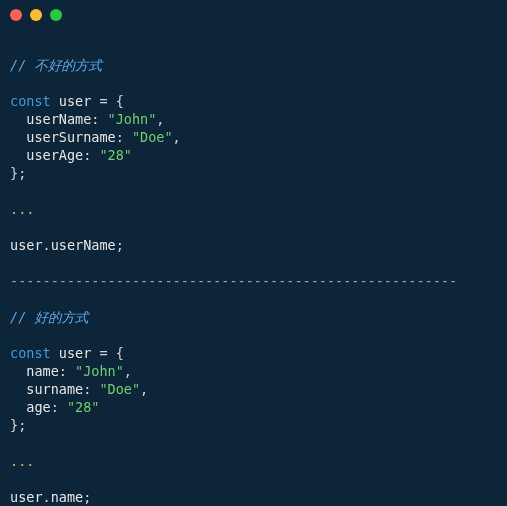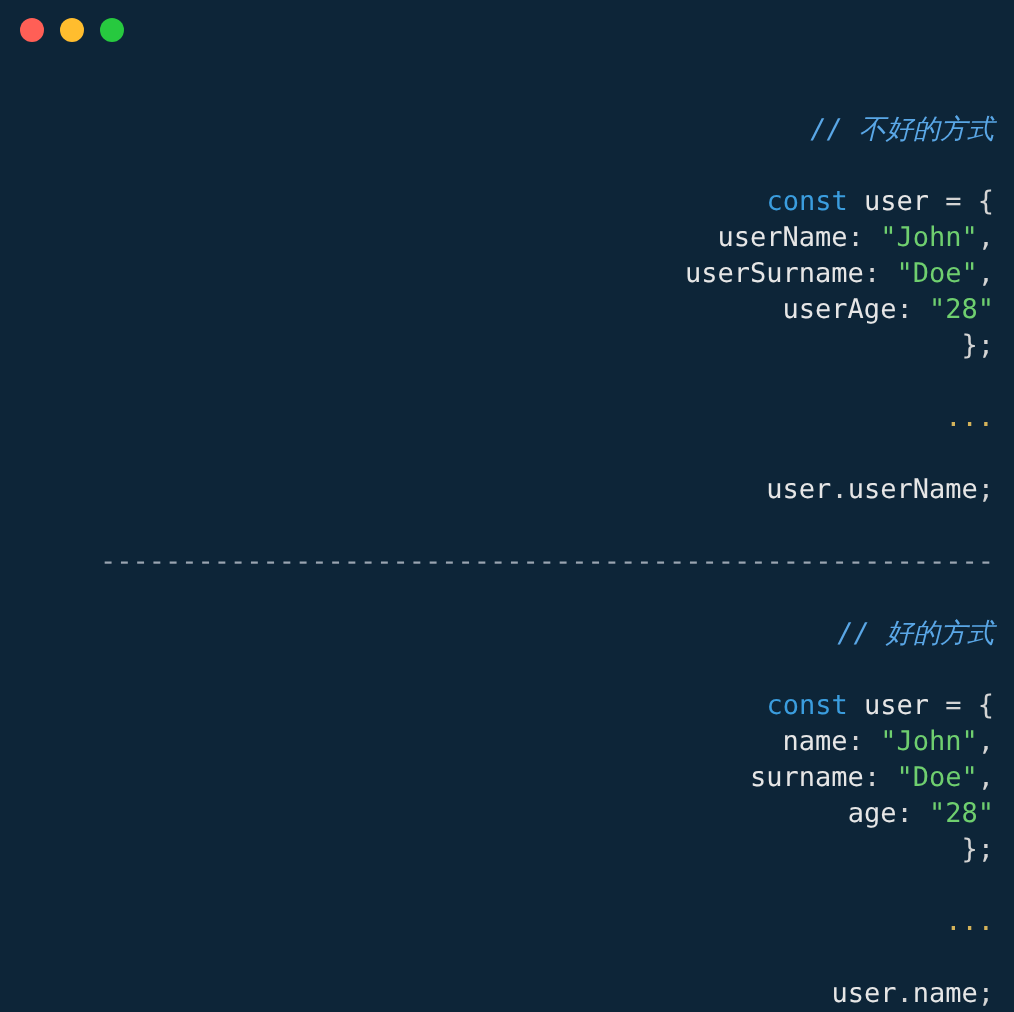--- a/index.html
+++ b/index.html
@@ -1,15 +1,15 @@
 <!DOCTYPE html>
 <html><head>
 <meta charset="utf-8">
 <style>
-  * { margin: 0; padding: 0; box-sizing: border-box; text-align: right; }
+  * { margin: 0; padding: 0; box-sizing: border-box; }
   body {
     background: #0d2538;
     width: 507px;
     height: 506px;
     font-family: "Menlo", "Consolas", "DejaVu Sans Mono", monospace;
     font-size: 13.5px;
     line-height: 18px;
     color: #e6e6e6;
     overflow: hidden;
   }

